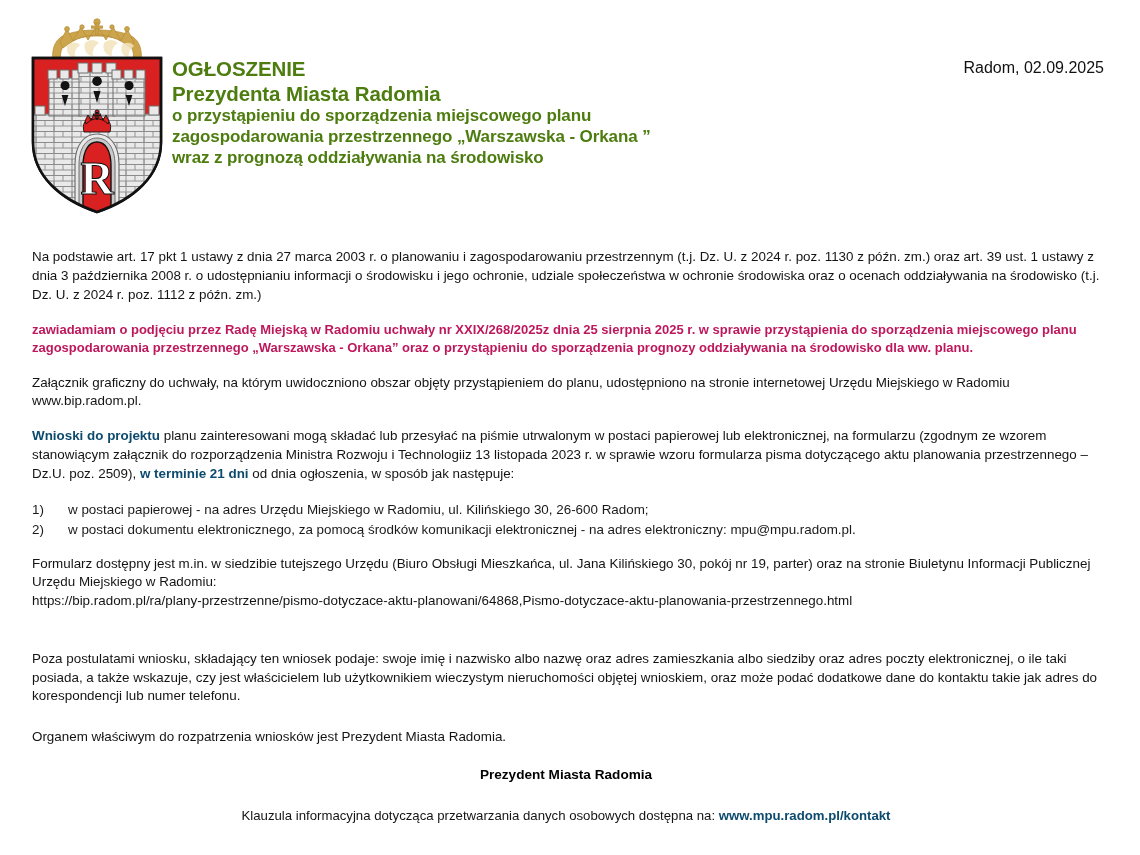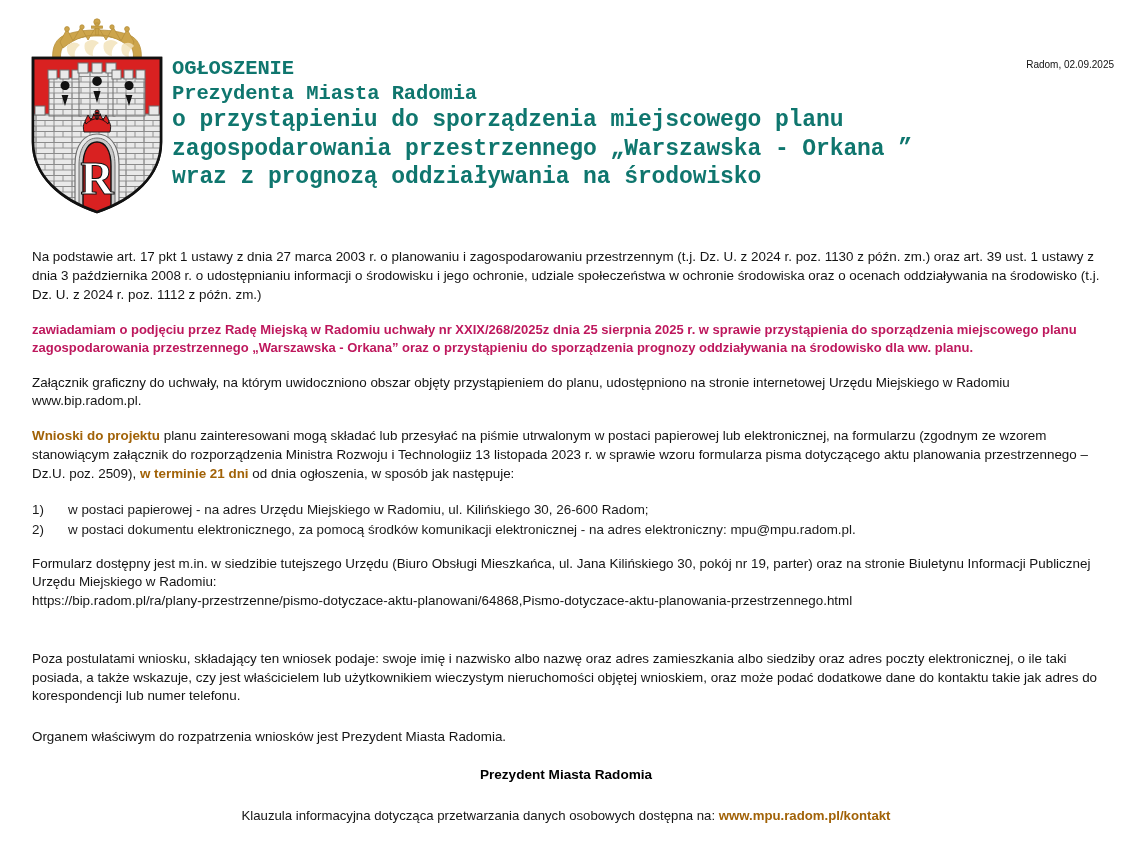--- a/index.html
+++ b/index.html
@@ -40,35 +40,34 @@
   .crest {
     display: block;
   }
   .title-block {
     flex: 1 1 auto;
     padding-top: 42px;
     padding-left: 0px;
   }
   .title-line {
     font-weight: bold;
-    color: #0f766e;
+    color: #4d7c0f;
     letter-spacing: -0.1px;
     line-height: 1.23;
     white-space: nowrap;
-    font-family: Liberation Mono, monospace;
   }
   .t1 { font-size: 20.5px; }
   .t2 { font-size: 20.5px; }
-  .t3, .t4, .t5 { font-size: 23px; }
+  .t3, .t4, .t5 { font-size: 17px; }
 
   .datestamp {
     position: absolute;
     top: 59px;
-    right: 26px;
-    font-size: 10px;
+    right: 36px;
+    font-size: 16px;
     color: #111;
     white-space: nowrap;
   }
 
   
   .content {
     position: absolute;
     left: 32px;
     right: 26px;
     top: 248px;
@@ -82,21 +81,21 @@
     text-align: left;
   }
   p.tight { margin-bottom: 33px; }
   p.bold-para {
     font-weight: bold;
     margin: 17px 0 16px 0;
     font-size: 13px;
     line-height: 1.40;
     color: #be185d;
   }
-  b, strong { color: #a16207; }
+  b, strong { color: #0c4a6e; }
 
   ol.numlist {
     margin: 0 0 16px 0;
     padding: 0;
     list-style: none;
     font-size: 13.4px;
     line-height: 1.42;
   }
   ol.numlist li {
     display: flex;

